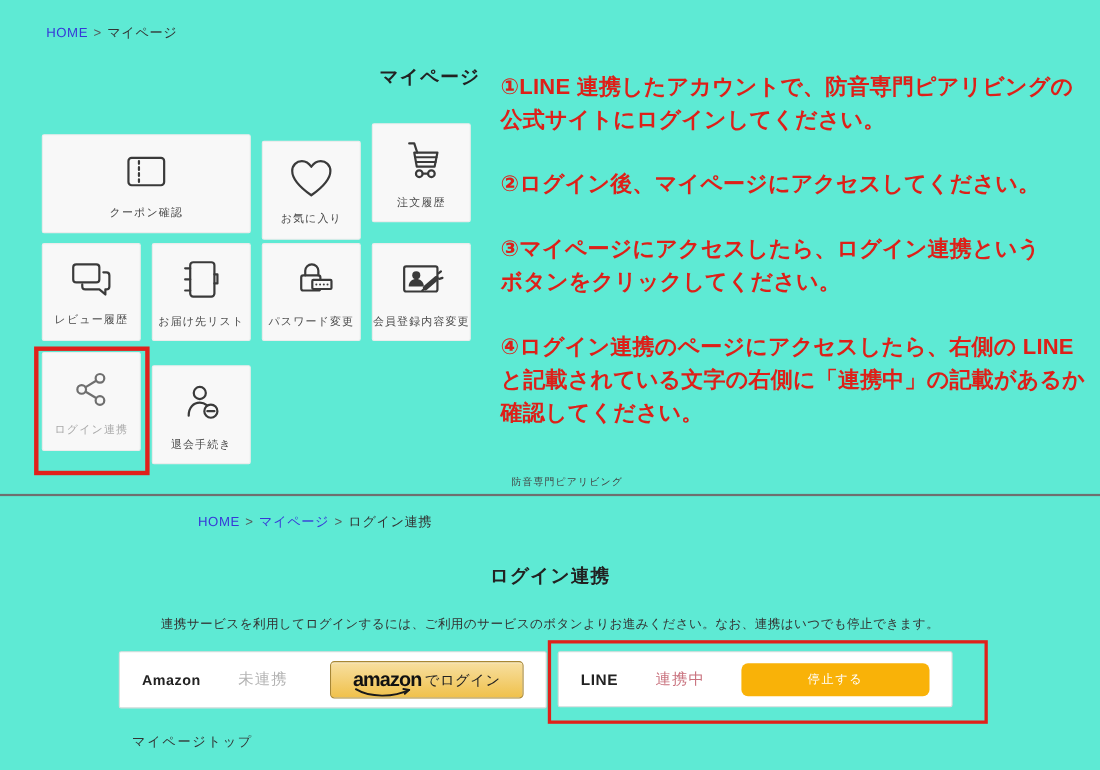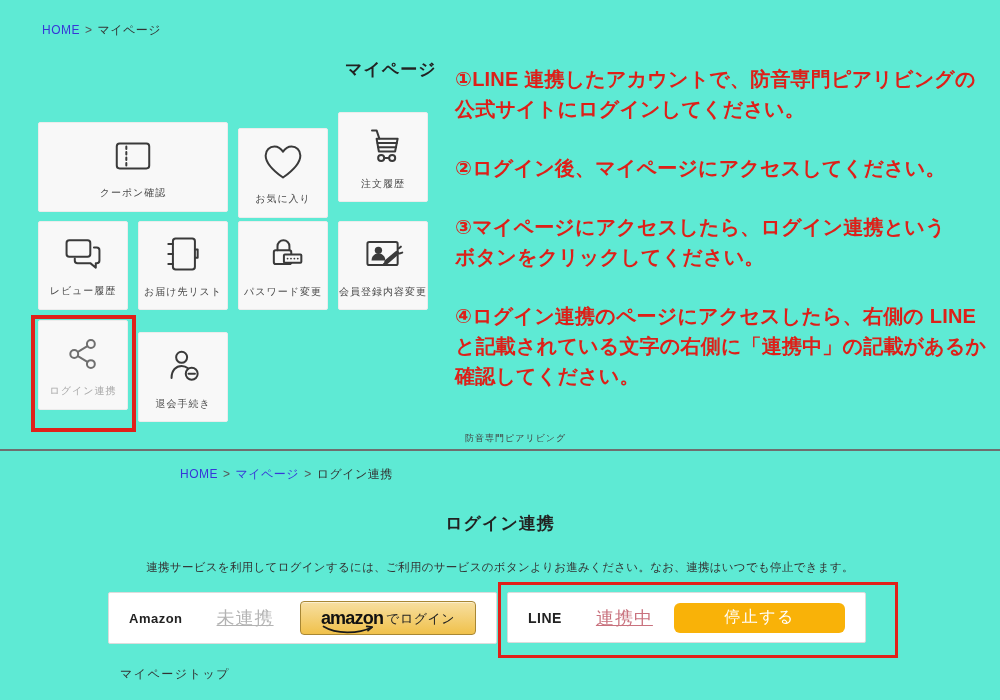--- a/index.html
+++ b/index.html
@@ -37,36 +37,36 @@
             font-size:17px;font-weight:bold;color:#222;letter-spacing:1px;}
   .ll-desc{position:absolute;left:0;top:560px;width:1000px;margin:0;text-align:center;
            font-size:11.5px;color:#333;letter-spacing:.3px;}
 
   .svc-box{position:absolute;background:#fff;border:1px solid #dcdcdc;border-radius:2px;
            box-sizing:border-box;display:flex;align-items:center;}
   .amazon-box{left:108px;top:592px;width:389px;height:52px;padding:2px 20px;}
   .line-box{left:507px;top:592px;width:359px;height:51px;padding:0 20px;}
   .svc-name{font-size:13px;font-weight:bold;color:#222;letter-spacing:.5px;}
   .line-box .svc-name{font-size:14px;}
-  .svc-status{font-size:18px;margin-left:34px;letter-spacing:1px;text-decoration:underline;}
+  .svc-status{font-size:14px;margin-left:34px;letter-spacing:1px;}
   .svc-status.unlinked{color:#b3b3b3;}
   .svc-status.linked{color:#c9727e;}
 
   .amazon-btn{margin-left:auto;width:176px;height:34px;border:1px solid #a88734;border-radius:4px;
               background:linear-gradient(to bottom,#f7dfa1,#f0c14b);cursor:pointer;
               display:flex;align-items:center;justify-content:center;gap:3px;
               box-shadow:inset 0 1px 0 rgba(255,255,255,.5);
               font-family:"Liberation Sans","DejaVu Sans",sans-serif;}
   .amz-logo{position:relative;display:inline-block;font-size:18px;font-weight:bold;color:#111;
             letter-spacing:-.8px;line-height:1;}
   .amz-logo svg{position:absolute;left:1px;top:16px;}
   .amz-suffix{font-size:13px;color:#222;padding-top:2px;letter-spacing:.5px;}
 
   .stop-btn{margin-left:auto;width:171px;height:30px;border:none;border-radius:6px;
-            background:#f9b208;color:#fff;font-size:16px;letter-spacing:1.5px;cursor:pointer;
+            background:#f9b208;color:#fff;font-size:11px;letter-spacing:1.5px;cursor:pointer;
             font-family:"Liberation Sans","DejaVu Sans",sans-serif;}
 
   .mypage-top-link{position:absolute;left:120px;top:666px;font-size:12px;color:#333;
                    letter-spacing:1.5px;text-decoration:none;cursor:pointer;}
 </style>
 </head>
 <body>
 
 <div class="page">
 

